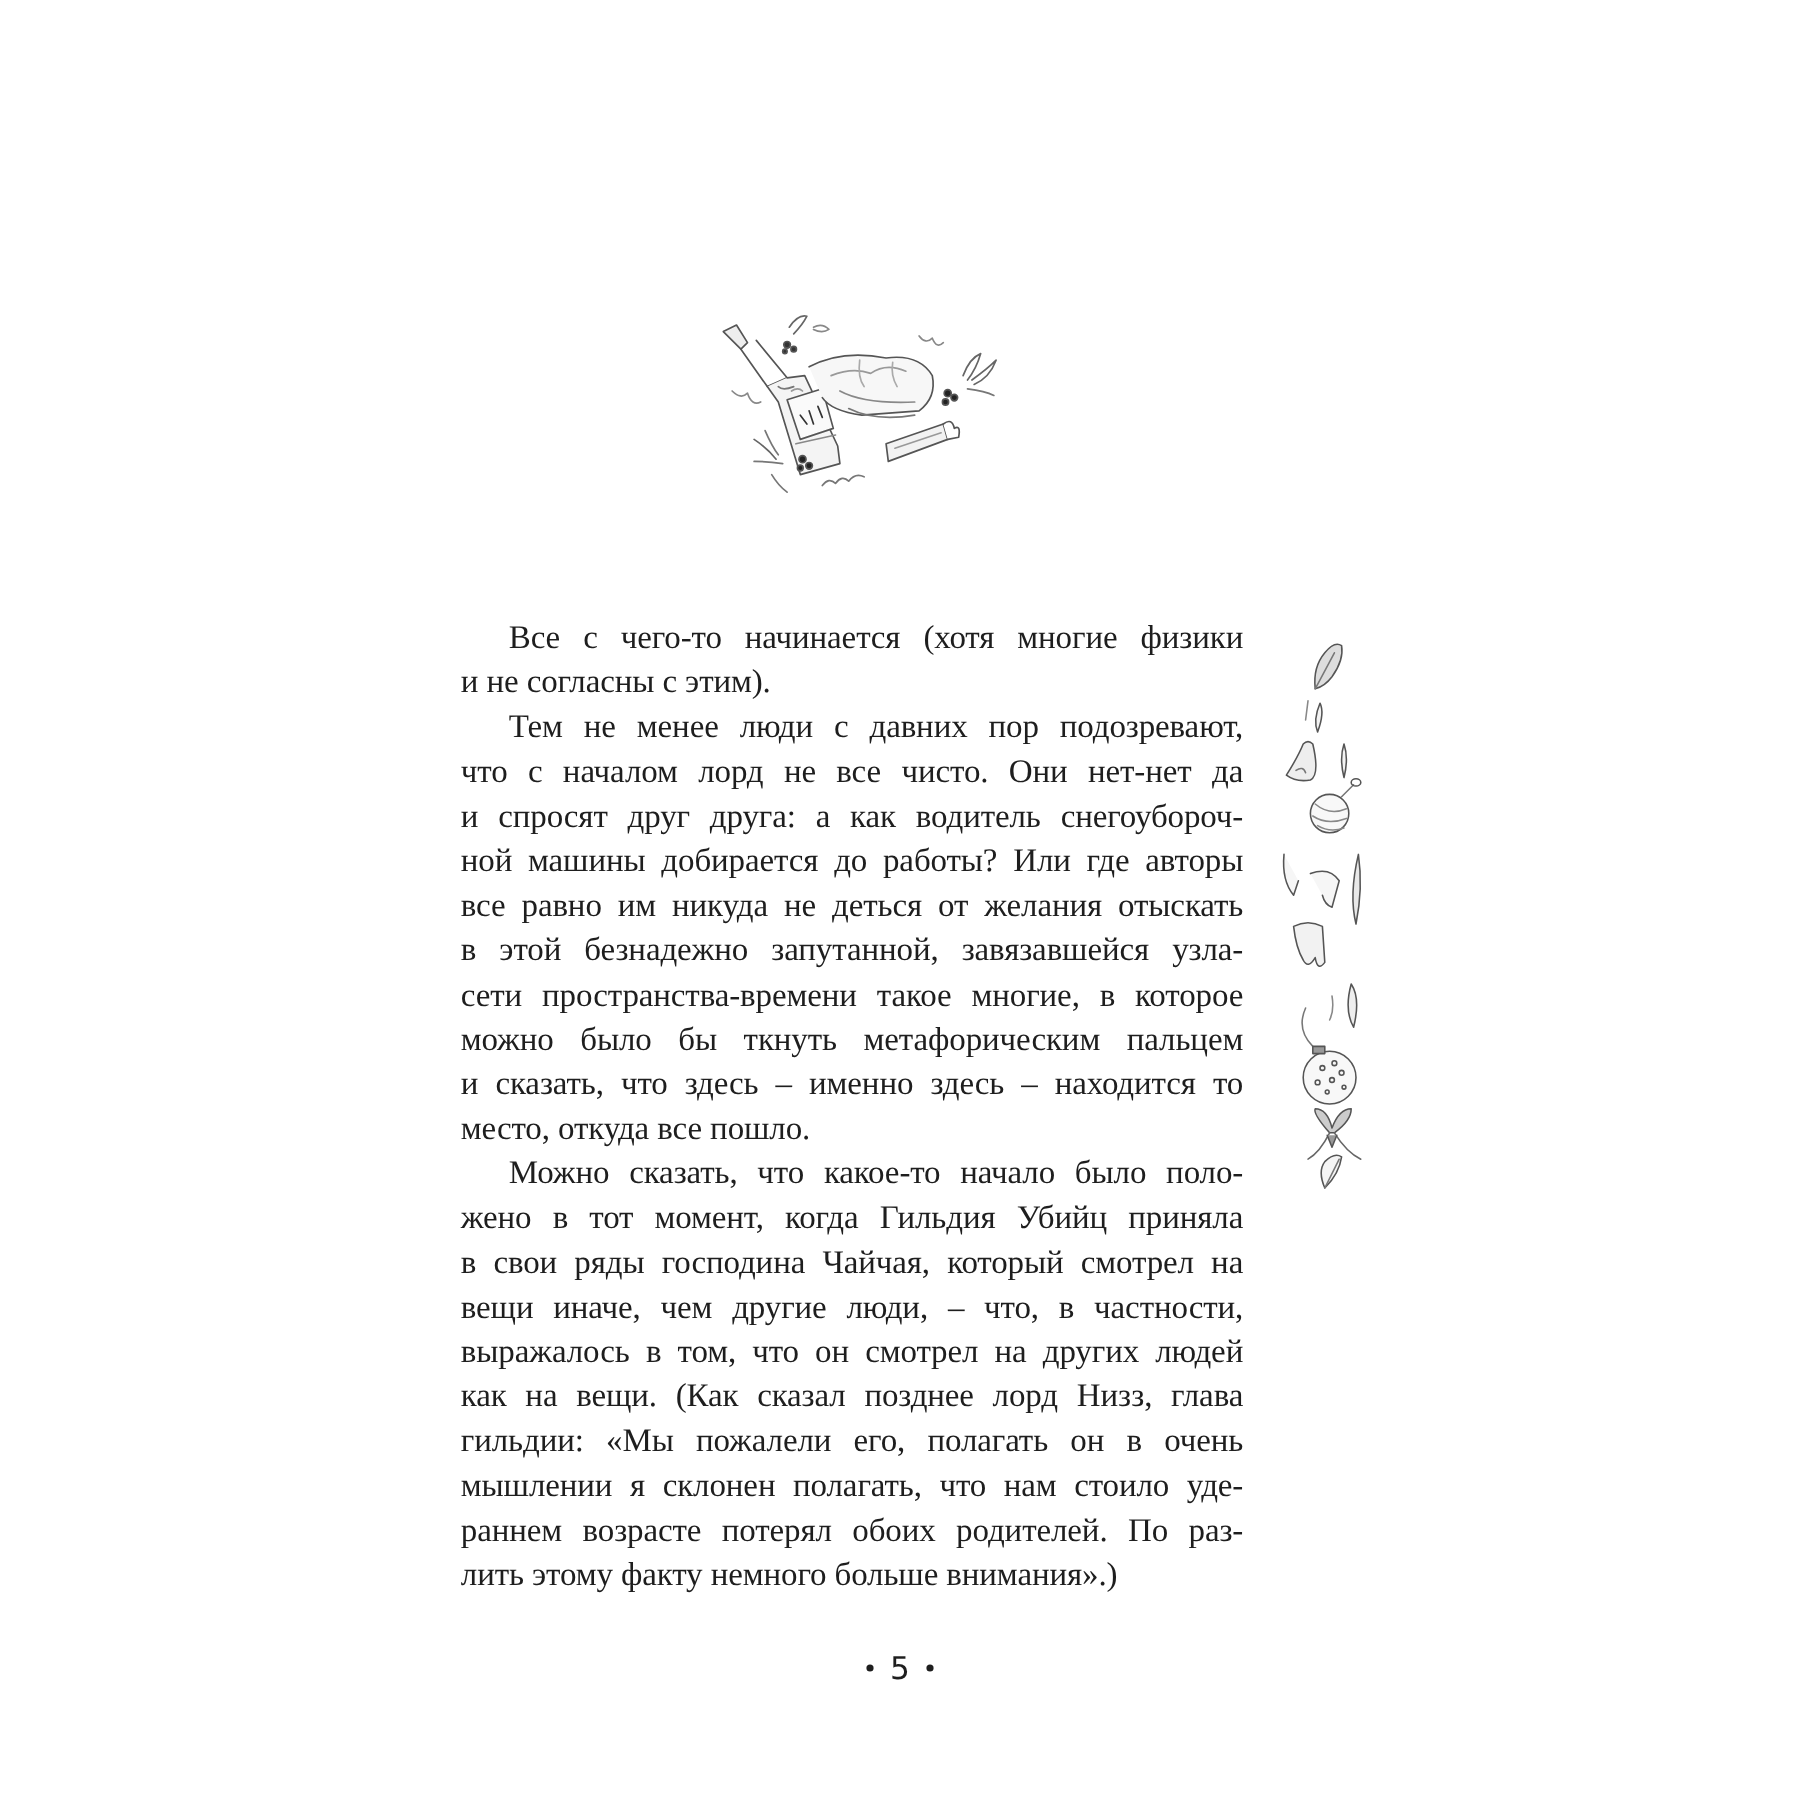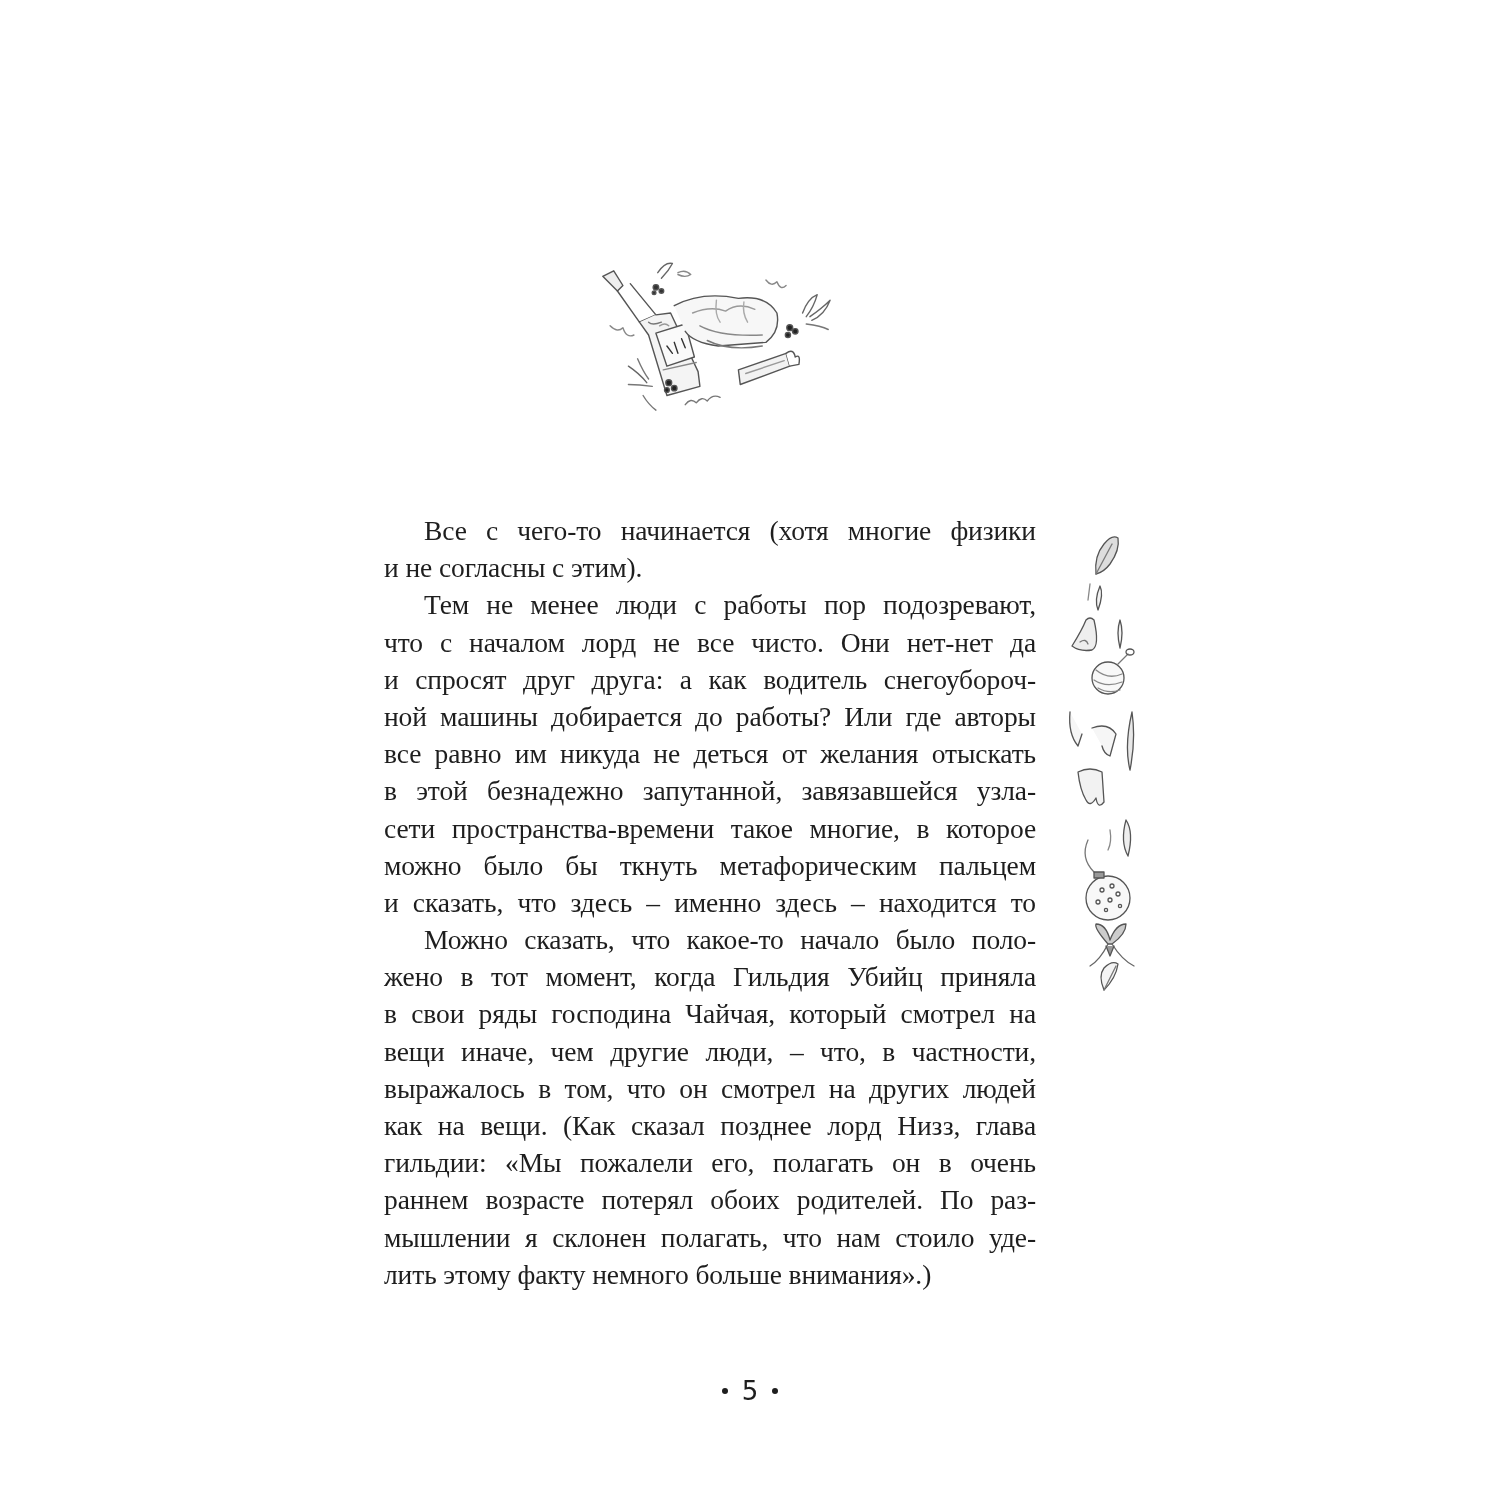--- a/index.html
+++ b/index.html
@@ -209,40 +209,41 @@
       </g>
     </svg>
   </div>
 
   <div class="text-block">
     <div>
       <span class="text-line indent">Все с чего-то начинается (хотя многие физики</span>
       <span class="text-line last">и не согласны с этим).</span>
     </div>
     <div>
-      <span class="text-line indent">Тем не менее люди с работы пор подозревают,</span>
+      <span class="text-line indent">Тем не менее люди с давних пор подозревают,</span>
       <span class="text-line">что с началом лорд не все чисто. Они нет-нет да</span>
       <span class="text-line">и спросят друг друга: а как водитель снегоубороч-</span>
       <span class="text-line">ной машины добирается до работы? Или где авторы</span>
       <span class="text-line">все равно им никуда не деться от желания отыскать</span>
       <span class="text-line">в этой безнадежно запутанной, завязавшейся узла-</span>
       <span class="text-line">сети пространства-времени такое многие, в которое</span>
       <span class="text-line">можно было бы ткнуть метафорическим пальцем</span>
       <span class="text-line">и сказать, что здесь – именно здесь – находится то</span>
+      <span class="text-line last">место, откуда все пошло.</span>
     </div>
     <div>
       <span class="text-line indent">Можно сказать, что какое-то начало было поло-</span>
       <span class="text-line">жено в тот момент, когда Гильдия Убийц приняла</span>
       <span class="text-line">в свои ряды господина Чайчая, который смотрел на</span>
       <span class="text-line">вещи иначе, чем другие люди, – что, в частности,</span>
       <span class="text-line">выражалось в том, что он смотрел на других людей</span>
       <span class="text-line">как на вещи. (Как сказал позднее лорд Низз, глава</span>
       <span class="text-line">гильдии: «Мы пожалели его, полагать он в очень</span>
+      <span class="text-line">мышлении я склонен полагать, что нам стоило уде-</span>
       <span class="text-line">раннем возрасте потерял обоих родителей. По раз-</span>
-      <span class="text-line">мышлении я склонен полагать, что нам стоило уде-</span>
       <span class="text-line last">лить этому факту немного больше внимания».)</span>
     </div>
   </div>
 
   <div class="folio">
     <span class="dot"></span><span>5</span><span class="dot"></span>
   </div>
 
 </div>
 

